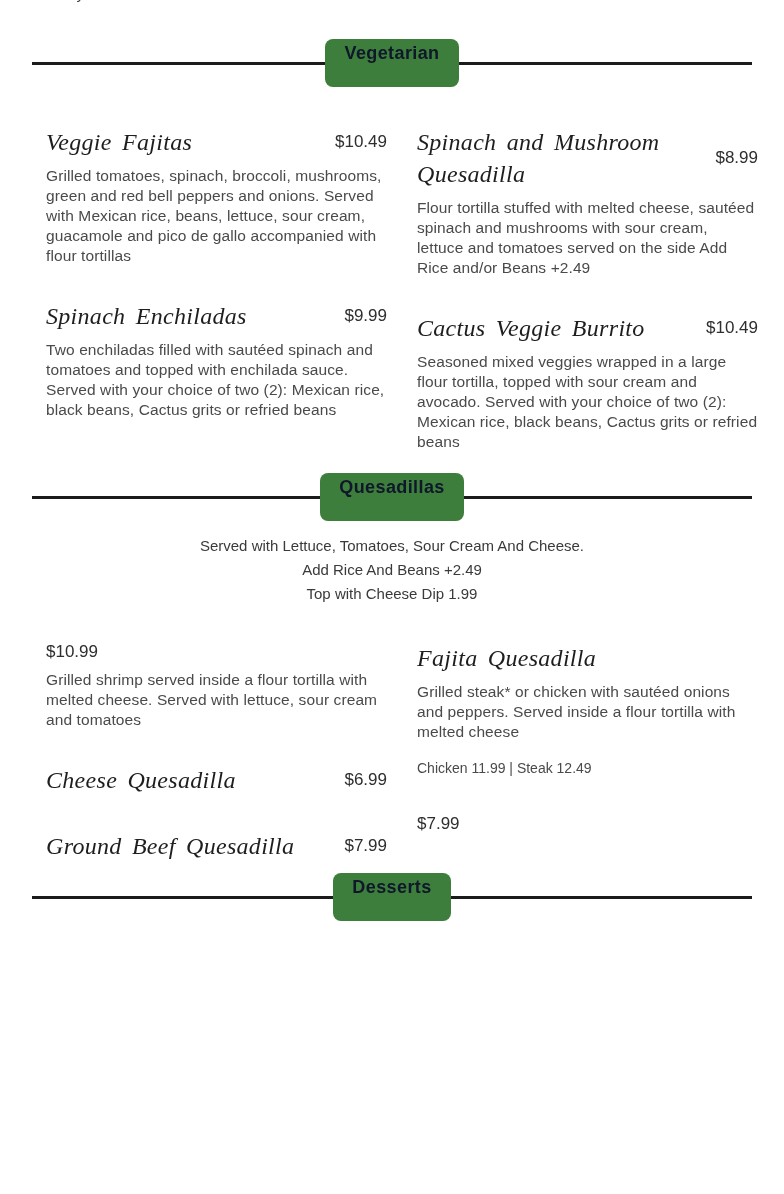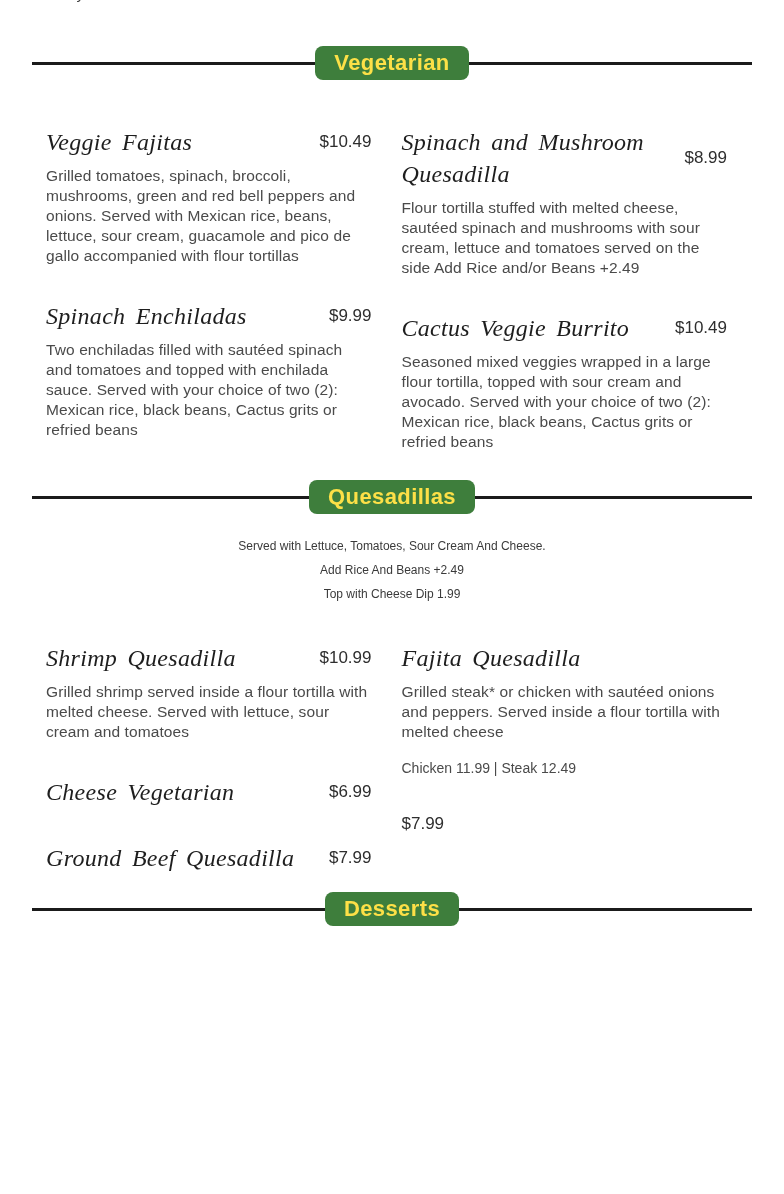--- a/index.html
+++ b/index.html
@@ -37,38 +37,38 @@
   .divider-line {
     position: absolute;
     left: 0; right: 0; top: 50%;
     height: 3px;
     margin-top: -1px;
     background: var(--divider-color, #1b1b1b);
   }
   .badge {
     position: relative;
     background: var(--badge-color, #3e7e3c);
-    color: #fde047;
+    color: #0f172a;
     font-weight: bold;
-    font-size: 22px;
+    font-size: 18px;
     line-height: 1.05;
-    padding: 5px 19px 6px;
+    padding: 5px 19px 24px;
     border-radius: 8px;
     letter-spacing: 0.4px;
     z-index: 1;
   }
   .divider-vegetarian { margin-top: 40px; }
   .divider-quesadillas { margin-top: 26px; }
   .divider-desserts { margin-top: 16px; }
 
   
   .cols {
     display: flex;
     gap: 30px;
-    padding: 0 57px 0 46px;
+    padding: 0 26px 0 46px;
     margin-top: 44px;
     justify-content: space-between;
   }
   .col { flex: 1; min-width: 0; display: flex; flex-direction: column; }
 
   .item { margin-bottom: 34px; }
   .item:last-child { margin-bottom: 0; }
 
   .item-head {
     display: flex;
@@ -97,21 +97,21 @@
     margin-top: 14px;
     font-size: 14px;
     line-height: 24px;
     color: #4a4a4a;
   }
 
   
   .section-intro {
     margin-top: 18px;
     text-align: center;
-    font-size: 12px;
+    font-size: 15px;
     line-height: 24px;
     color: #3a3a3a;
   }
   .cols-quesadillas { margin-top: 36px; }
 </style>
 </head>
 <body>
 
 <div class="page">
 
@@ -172,30 +172,29 @@
     <div>Served with Lettuce, Tomatoes, Sour Cream And Cheese.</div>
     <div>Add Rice And Beans +2.49</div>
     <div>Top with Cheese Dip 1.99</div>
   </div>
 
   <div class="cols cols-quesadillas">
     <div class="col">
 
       <div class="item">
         <div class="item-head">
-          <h3 class="item-name">Shrimp Quesadilla</h3>
           <span class="item-price">$10.99</span>
         </div>
         <p class="desc item-desc">Grilled shrimp served inside a flour tortilla with melted cheese. Served with lettuce, sour cream and tomatoes</p>
       </div>
 
 
       <div class="item">
         <div class="item-head">
-          <h3 class="item-name">Cheese Vegetarian</h3>
+          <h3 class="item-name">Cheese Quesadilla</h3>
           <span class="item-price">$6.99</span>
         </div>
       </div>
 
       <div class="item">
         <div class="item-head">
           <h3 class="item-name">Ground Beef Quesadilla</h3>
           <span class="item-price">$7.99</span>
         </div>
       </div>

